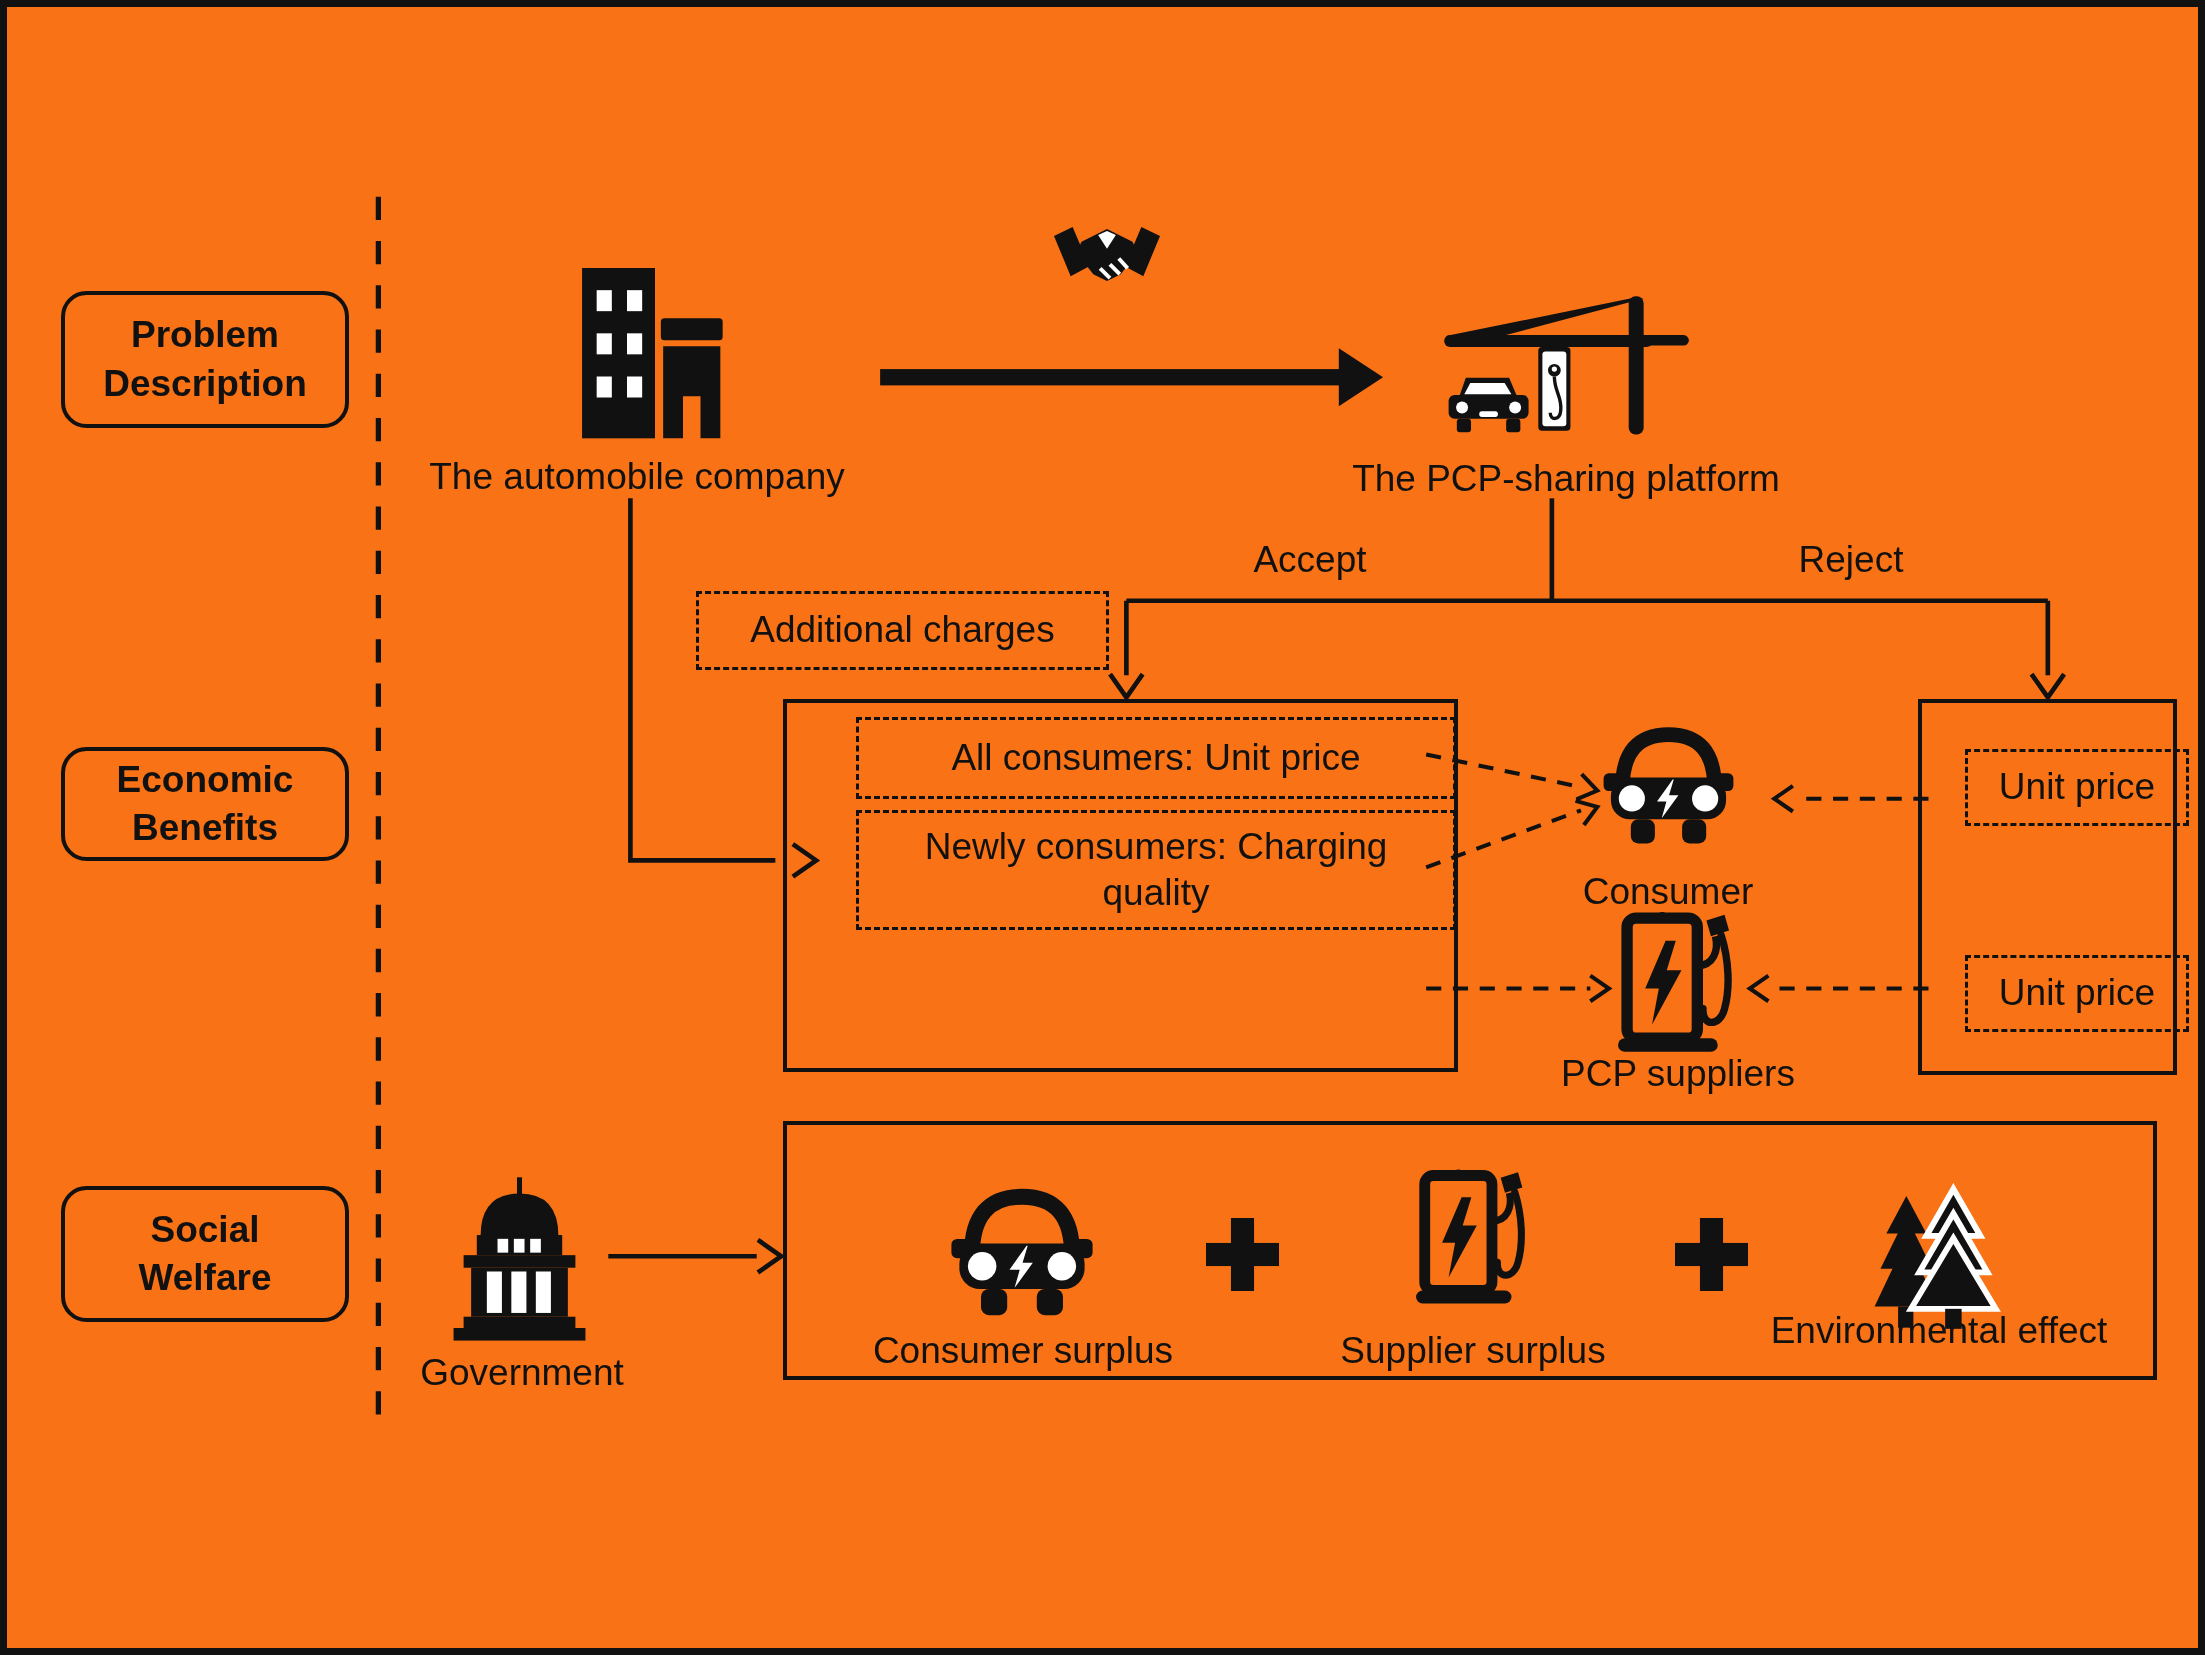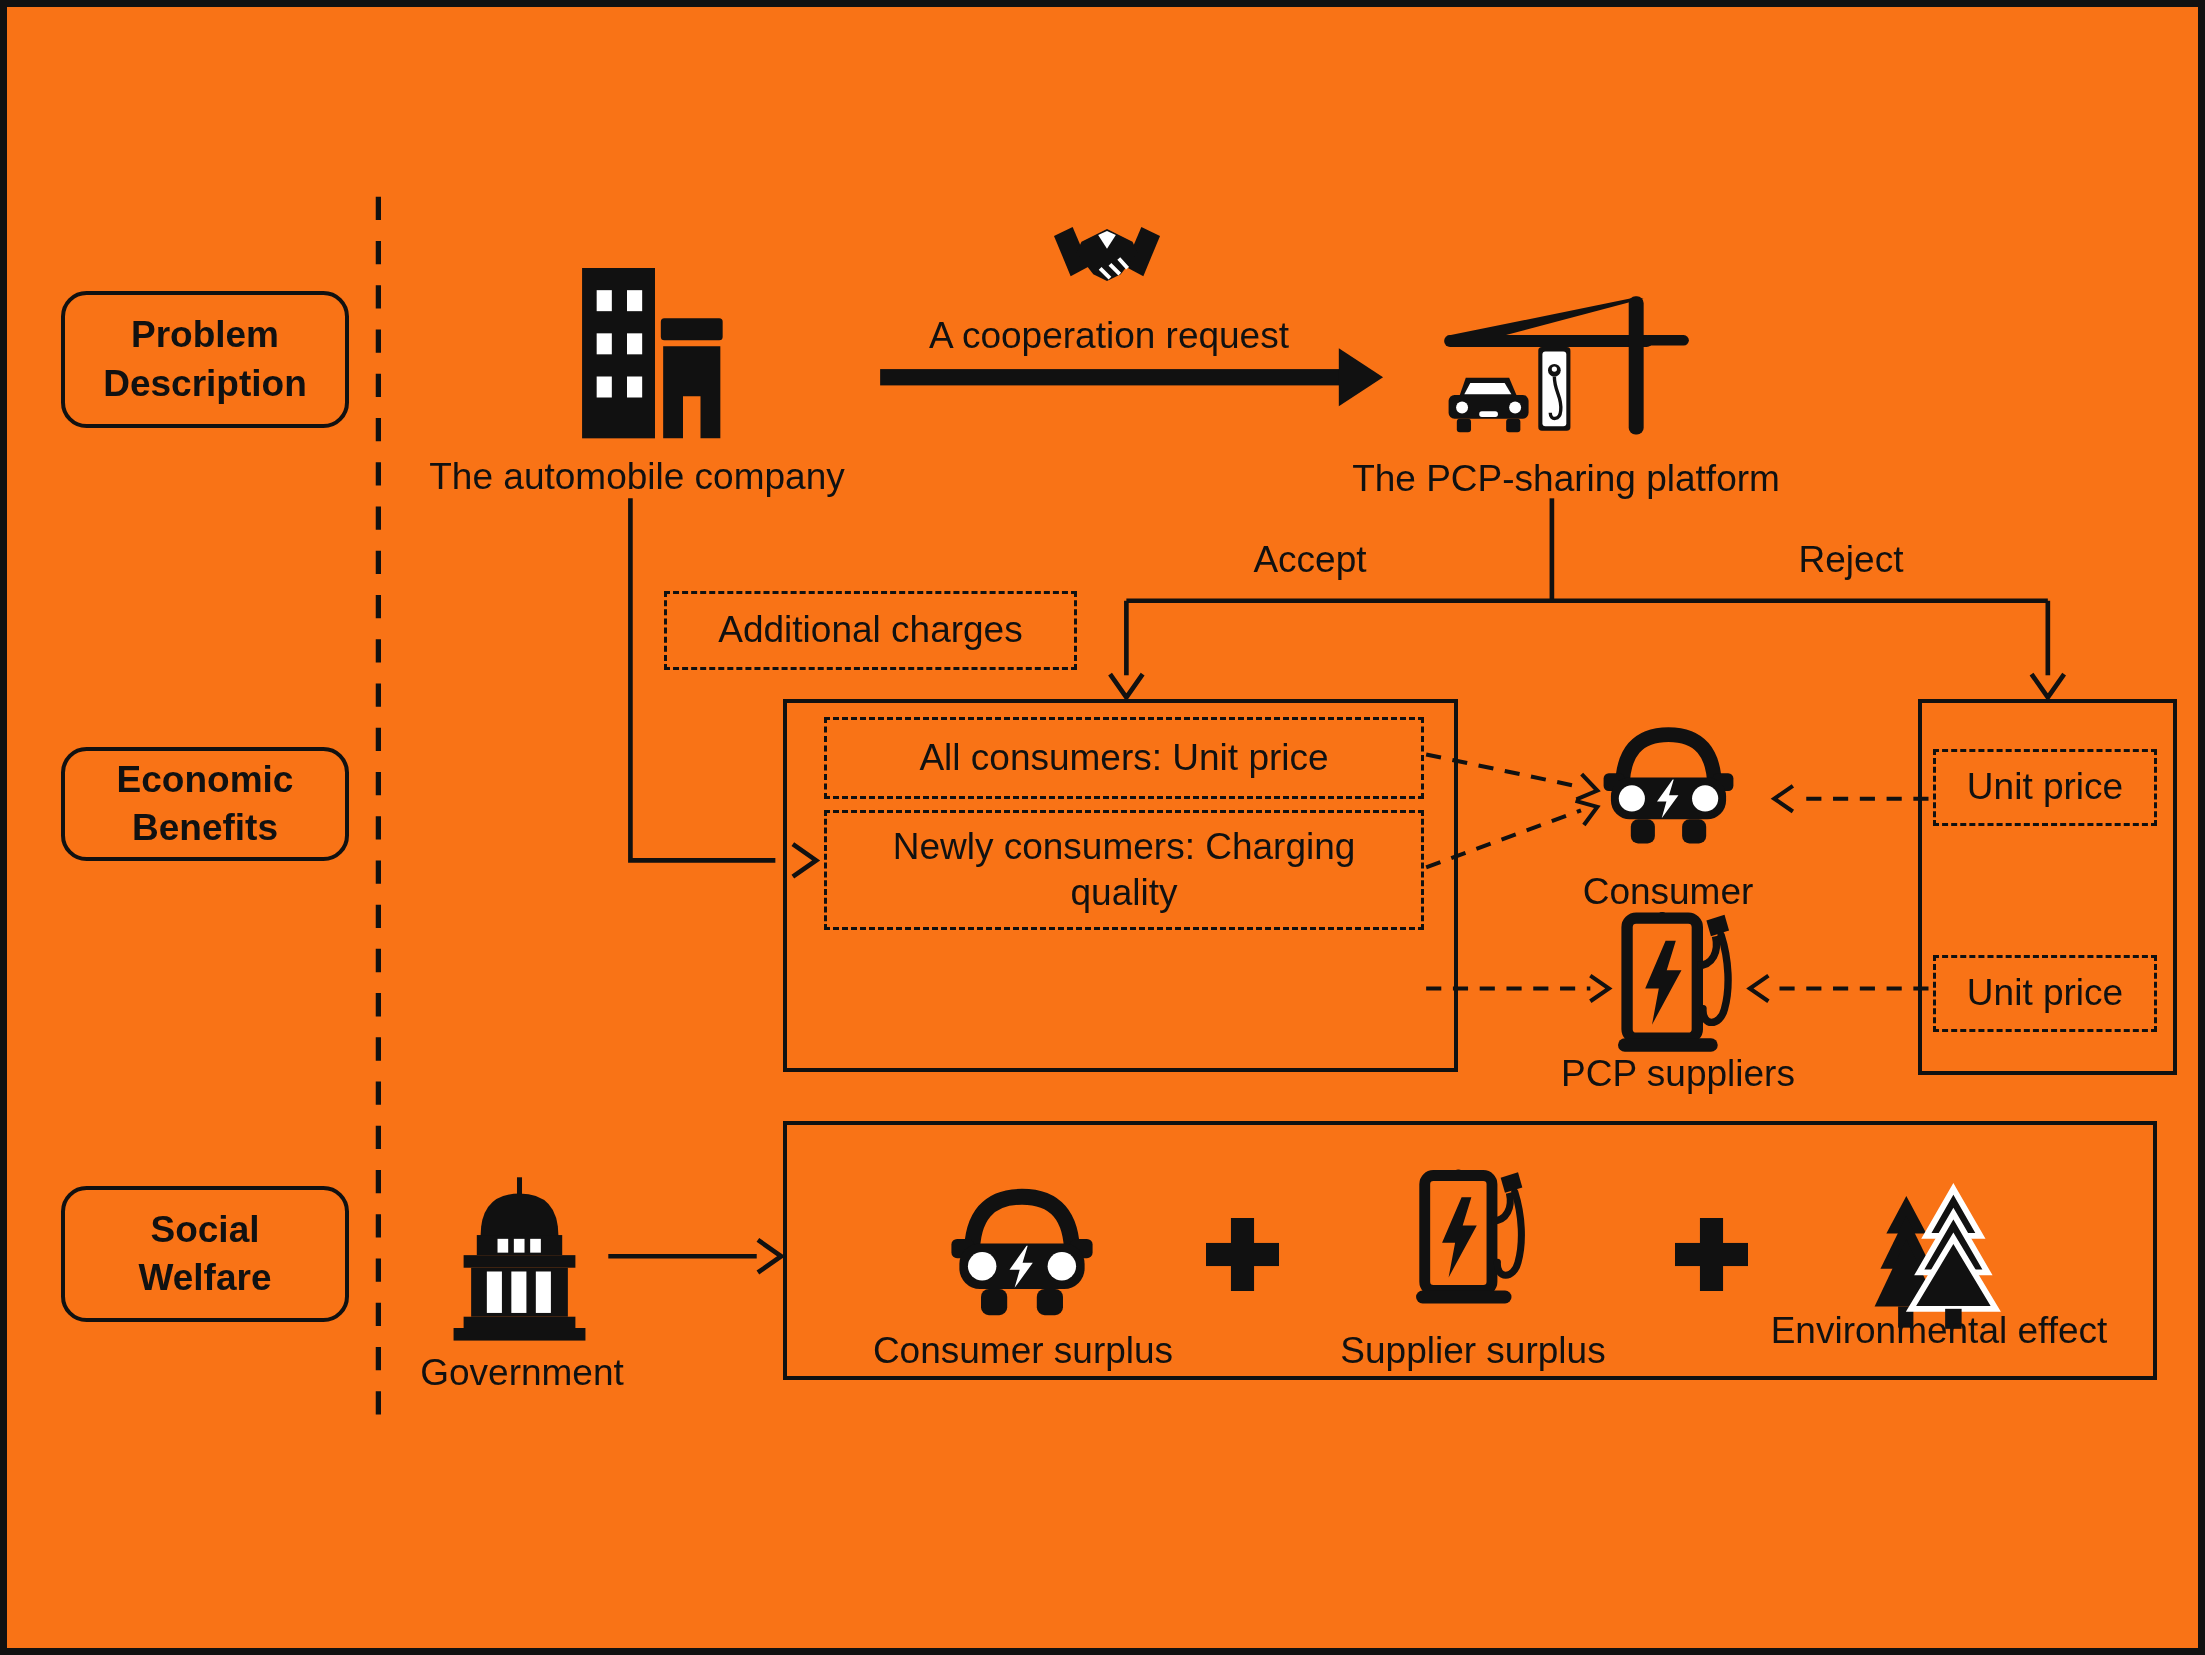--- a/index.html
+++ b/index.html
@@ -5,21 +5,21 @@
   html,body{margin:0;padding:0;background:#ffffff;}
   #canvas{position:relative;width:2205px;height:1655px;background:#f97316;
           font-family:"Liberation Sans",sans-serif;color:#111111;overflow:hidden;}
   .frame{position:absolute;inset:0;border:7.6px solid #111111;box-sizing:border-box;}
   .abs{position:absolute;}
   .lbl{position:absolute;font-size:37px;white-space:nowrap;transform:translate(-50%,-50%);}
   .lane-box{position:absolute;left:61px;width:288px;border:4.1px solid #111111;border-radius:25.6px;
             display:flex;flex-direction:column;align-items:center;justify-content:center;
             font-weight:bold;font-size:37px;line-height:1.3;box-sizing:border-box;text-align:center;}
   .dashed-box{position:absolute;border:3.5px dashed #111111;display:flex;align-items:center;
-              justify-content:center;font-size:37px;text-align:center;box-sizing:border-box;line-height:1.25;}
+              justify-content:center;font-size:37px;text-align:center;box-sizing:border-box;line-height:1.25;margin-left:32px;}
   .solid-box{position:absolute;border:4.7px solid #111111;box-sizing:border-box;}
   svg{display:block;}
   #connectors{position:absolute;left:0;top:0;pointer-events:none;}
 </style>
 </head>
 <body>
 
 <div id="canvas">
 
   <div class="lane-box" style="top:291px;height:137px">
@@ -54,21 +54,20 @@
 
   <svg class="abs" style="left:1053px;top:217px" width="108" height="82" viewBox="0 0 220 150">
     <g fill="#111111">
       <polygon points="2,30 40,12 74,92 36,112"></polygon>
       <polygon points="218,30 180,12 146,92 184,112"></polygon>
       <polygon points="58,42 110,16 162,42 172,64 138,108 110,122 82,108 48,64"></polygon>
     </g>
     <polygon points="92,28 110,56 128,28 110,20" fill="#ffffff"></polygon>
     <path d="M96,96 L116,116 M116,88 L136,108 M134,76 L152,96" stroke="#ffffff" stroke-width="8" fill="none"></path>
   </svg>
-  <div class="lbl" style="left:1109px;top:336px">A cooperation request</div>
 
   <svg class="abs" style="left:1444px;top:294px" width="245" height="142" viewBox="0 0 655 380">
     <g fill="#111111">
       <polygon points="8,112 498,12 534,12 44,142"></polygon>
       <rect x="0" y="110" width="558" height="32" rx="16"></rect>
       <rect x="494" y="6" width="40" height="370" rx="18"></rect>
       <rect x="532" y="110" width="123" height="28" rx="14"></rect>
       <g transform="translate(12,218)">
         <polygon points="28,58 46,6 162,6 184,58"></polygon>
         <polygon points="42,50 58,20 150,20 168,50" fill="#ffffff"></polygon>

